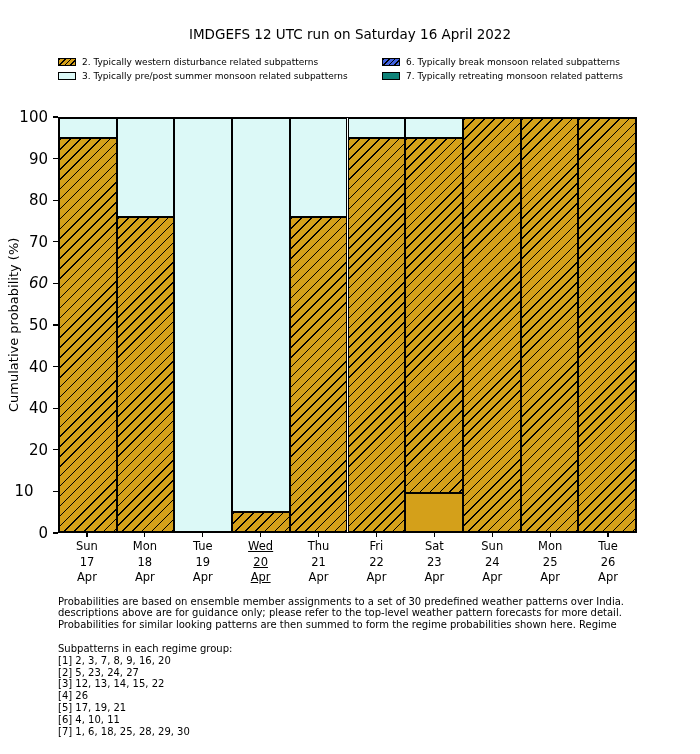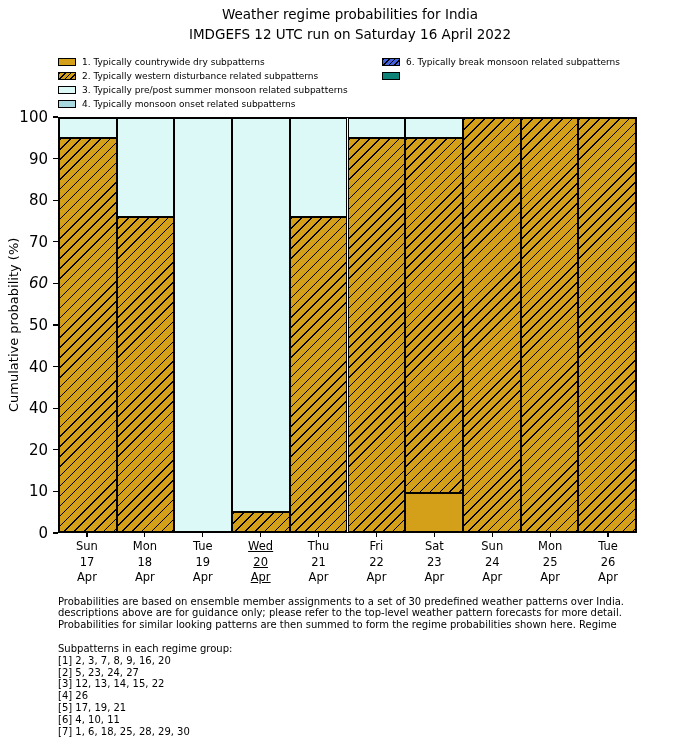--- a/index.html
+++ b/index.html
@@ -27,57 +27,49 @@
   .xtick-mark{position:absolute;top:533px;width:1.2px;height:4px;background:#000;}
   .xtick-label{position:absolute;top:539px;text-align:center;font-size:11.5px;line-height:15.5px;}
   .footer{position:absolute;left:58px;top:596px;font-size:10px;line-height:11.3px;white-space:nowrap;}
   .subpatterns{position:absolute;left:58px;top:643px;font-size:10px;line-height:11.8px;white-space:nowrap;}
 </style>
 </head>
 <body>
 
 <div class="page">
 
-  <div class="title">Weather regime probabilities for India</div>
   <div class="subtitle">IMDGEFS 12 UTC run on Saturday 16 April 2022</div>
 
   <div class="legend-col left">
-      <div class="legend-item">
-        <div class="swatch" style="background-color: rgb(212, 160, 26);"></div>
-        <div>1. Typically countrywide dry subpatterns</div>
-      </div>
       <div class="legend-item">
         <div class="swatch hatch-sm" style="background-color: rgb(212, 160, 26);"></div>
         <div>2. Typically western disturbance related subpatterns</div>
       </div>
       <div class="legend-item">
         <div class="swatch" style="background-color: rgb(220, 249, 247);"></div>
         <div>3. Typically pre/post summer monsoon related subpatterns</div>
       </div>
-      <div class="legend-item">
-        <div class="swatch" style="background-color: rgb(168, 216, 224);"></div>
-        <div>4. Typically monsoon onset related subpatterns</div>
-      </div>
     </div>
   <div class="legend-col right">
       <div class="legend-item">
         <div class="swatch hatch-sm" style="background-color: rgb(65, 97, 221);"></div>
         <div>6. Typically break monsoon related subpatterns</div>
       </div>
       <div class="legend-item">
         <div class="swatch" style="background-color: rgb(15, 130, 120);"></div>
+        <div>7. Typically retreating monsoon related patterns</div>
       </div>
     </div>
 
   <div class="ylabel">Cumulative probability (%)</div>
 
   <div class="axis-layer">
       <div class="ytick-label" style="top: 525px;">0</div>
       <div class="ytick-mark" style="top: 532.4px;"></div>
-      <div class="ytick-label" style="top: 483.4px;">10</div>
+      <div class="ytick-label" style="top: 483.4px; text-align: center;">10</div>
       <div class="ytick-mark" style="top: 490.8px;"></div>
       <div class="ytick-label" style="top: 441.8px;">20</div>
       <div class="ytick-mark" style="top: 449.2px;"></div>
       <div class="ytick-label" style="top: 400.2px;">40</div>
       <div class="ytick-mark" style="top: 407.6px;"></div>
       <div class="ytick-label" style="top: 358.6px; text-align: right;">40</div>
       <div class="ytick-mark" style="top: 366px;"></div>
       <div class="ytick-label" style="top: 317px;">50</div>
       <div class="ytick-mark" style="top: 324.4px;"></div>
       <div class="ytick-label" style="top: 275.4px; font-style: italic;">60</div>

